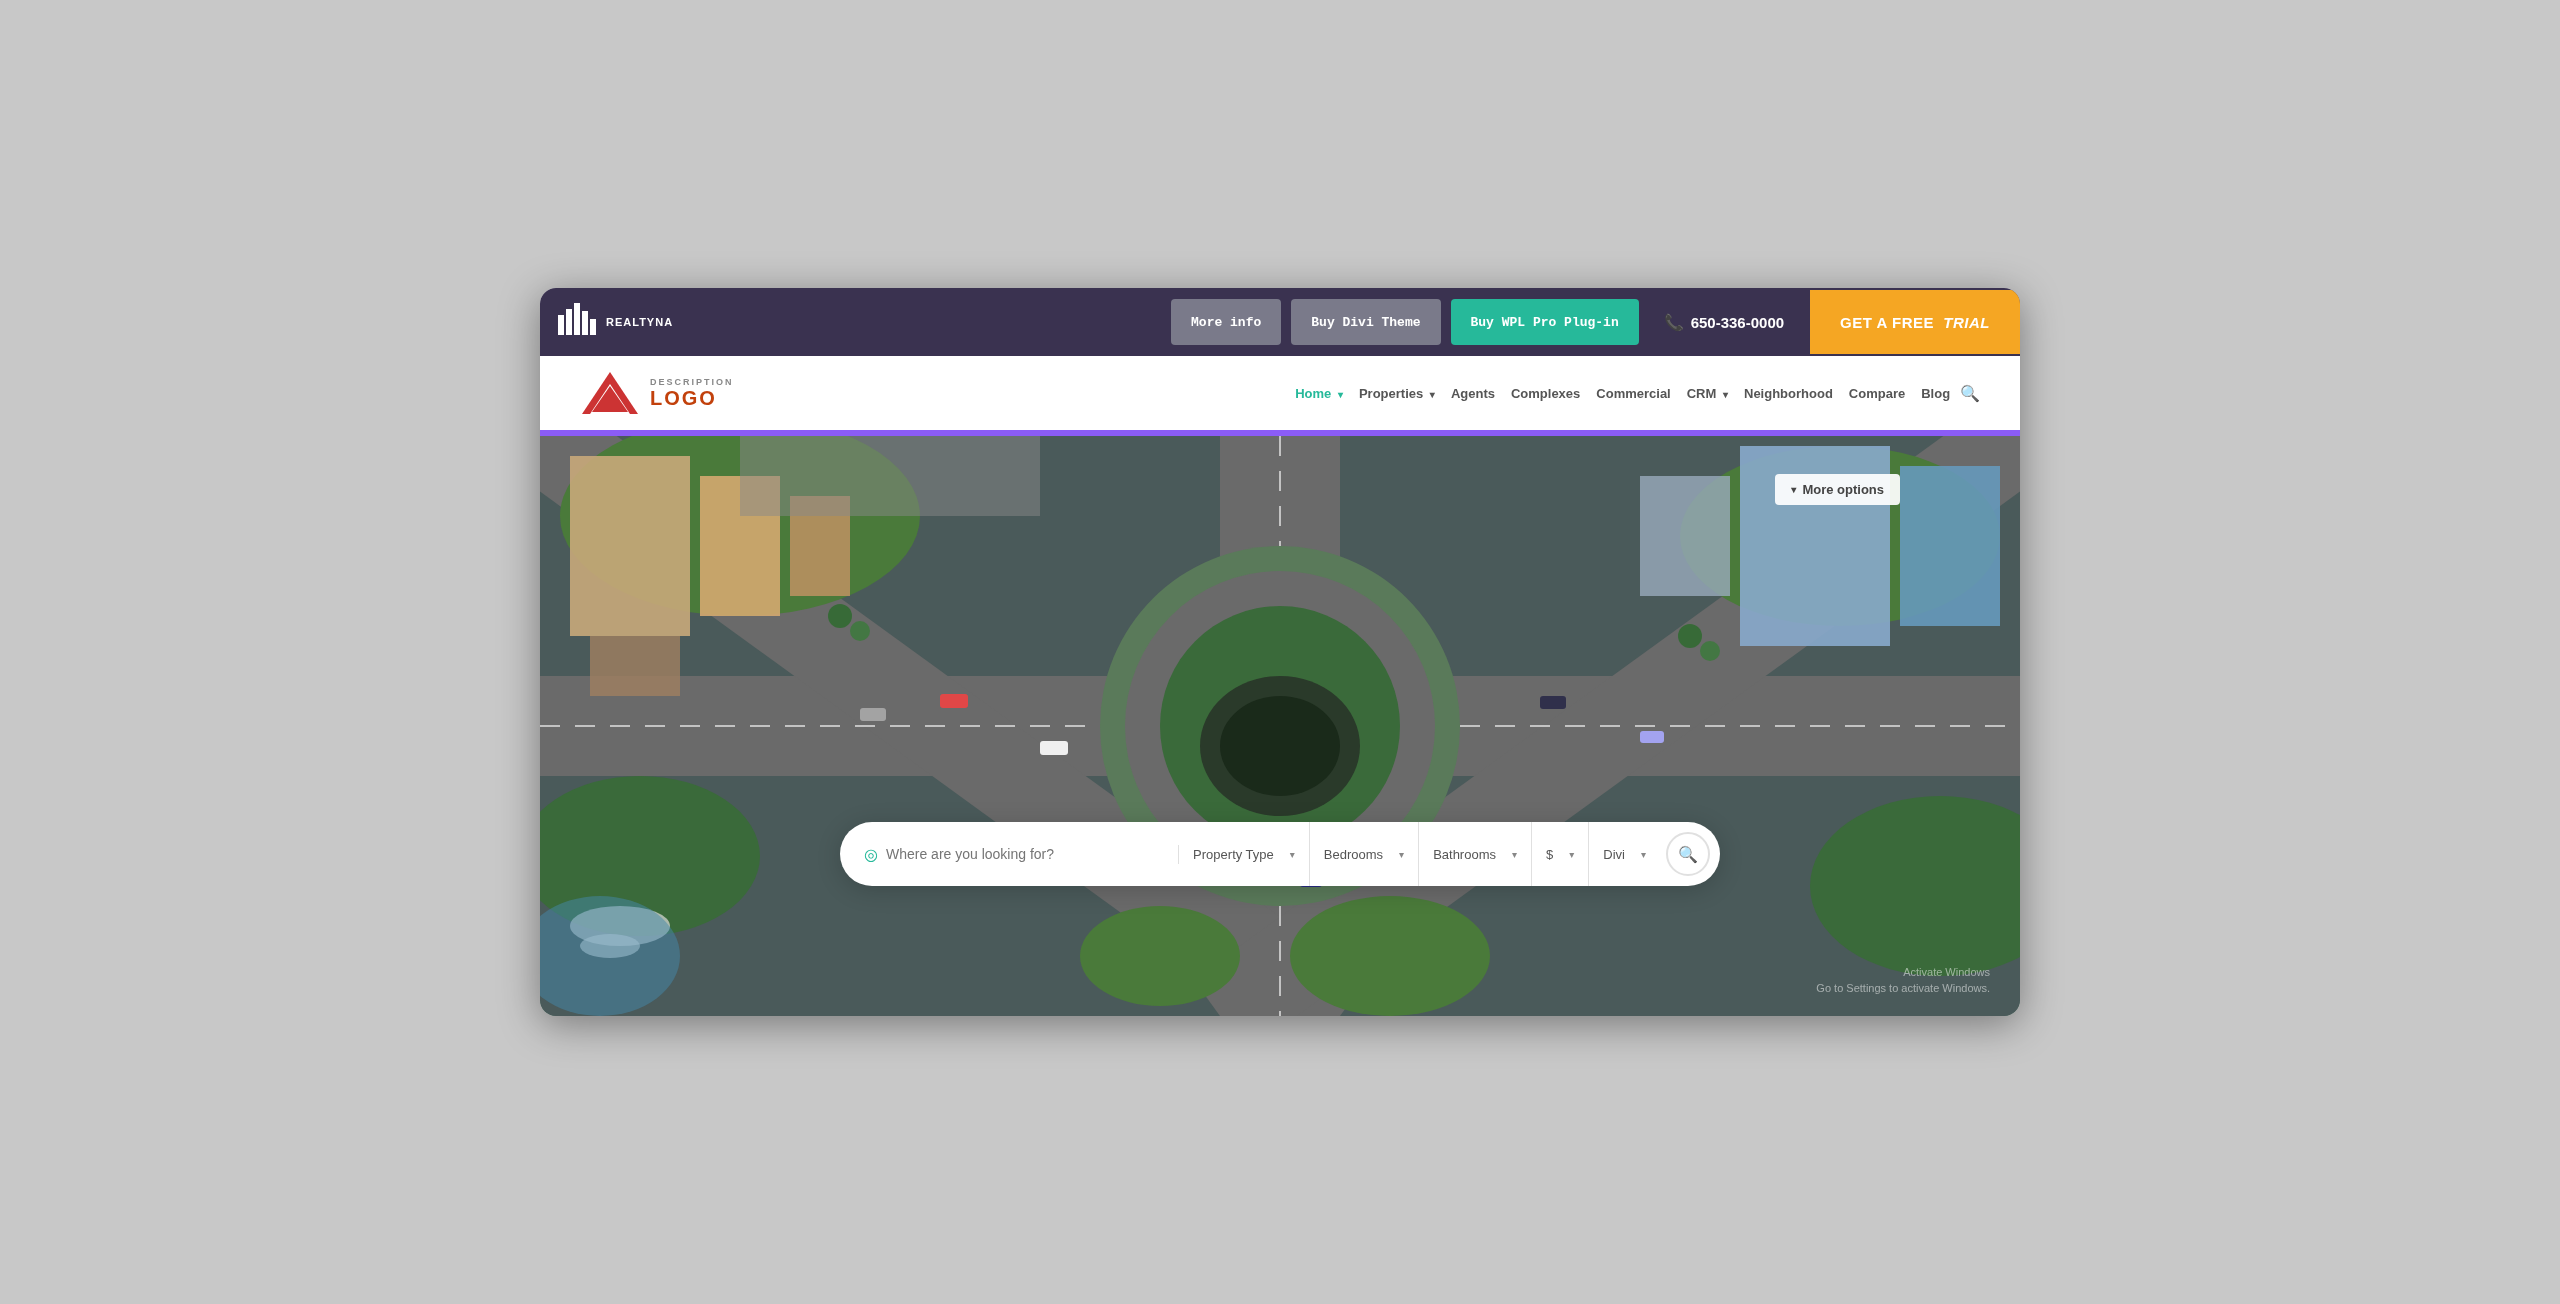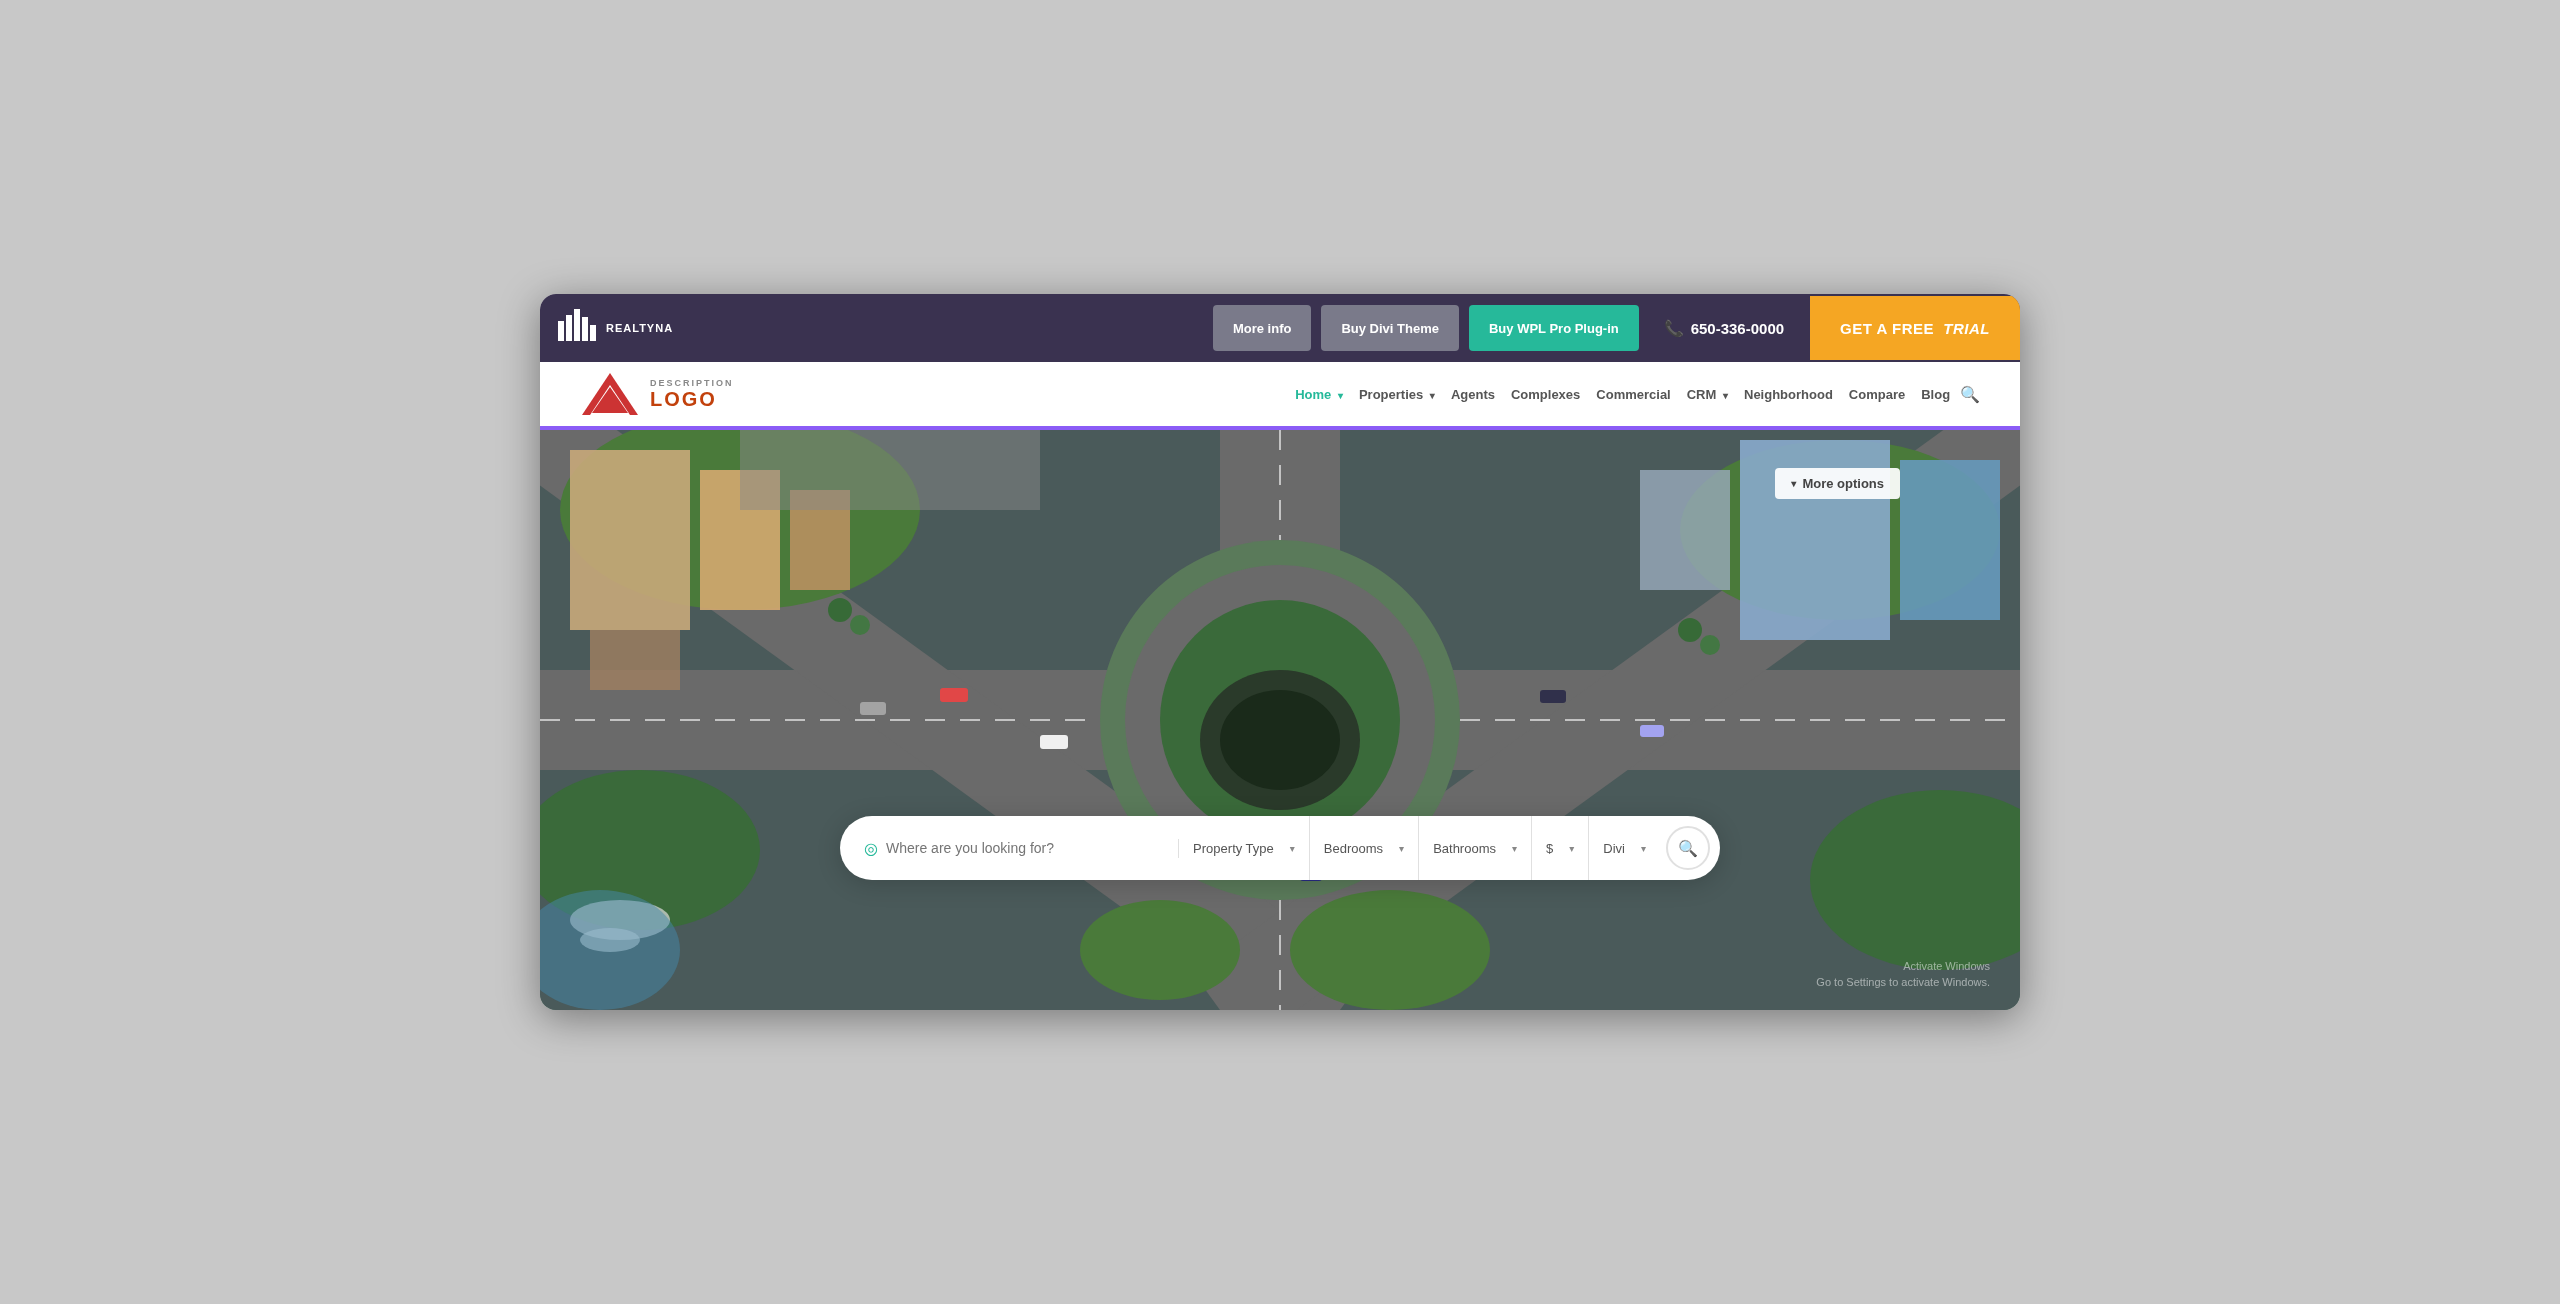--- a/index.html
+++ b/index.html
@@ -53,20 +53,21 @@
     }
 
     .top-bar-btn {
       height: 46px;
       padding: 0 20px;
       border: none;
       border-radius: 4px;
       cursor: pointer;
       font-size: 13px;
       font-weight: 600;
+      font-family: Liberation Mono, monospace;
     }
 
     .btn-more-info {
       background: #7a7a8a;
       color: #fff;
     }
 
     .btn-buy-divi {
       background: #7a7a8a;
       color: #fff;
@@ -108,22 +109,22 @@
     .btn-free-trial span.trial {
       font-style: italic;
     }
 
     
     .nav-bar {
       background: #fff;
       display: flex;
       align-items: center;
       padding: 0 40px;
-      height: 68px;
-      border-bottom: 4px solid #8b5cf6;
+      height: 80px;
+      border-bottom: 6px solid #8b5cf6;
     }
 
     .logo-area {
       display: flex;
       align-items: center;
       gap: 10px;
       margin-right: auto;
     }
 
     .logo-icon {

